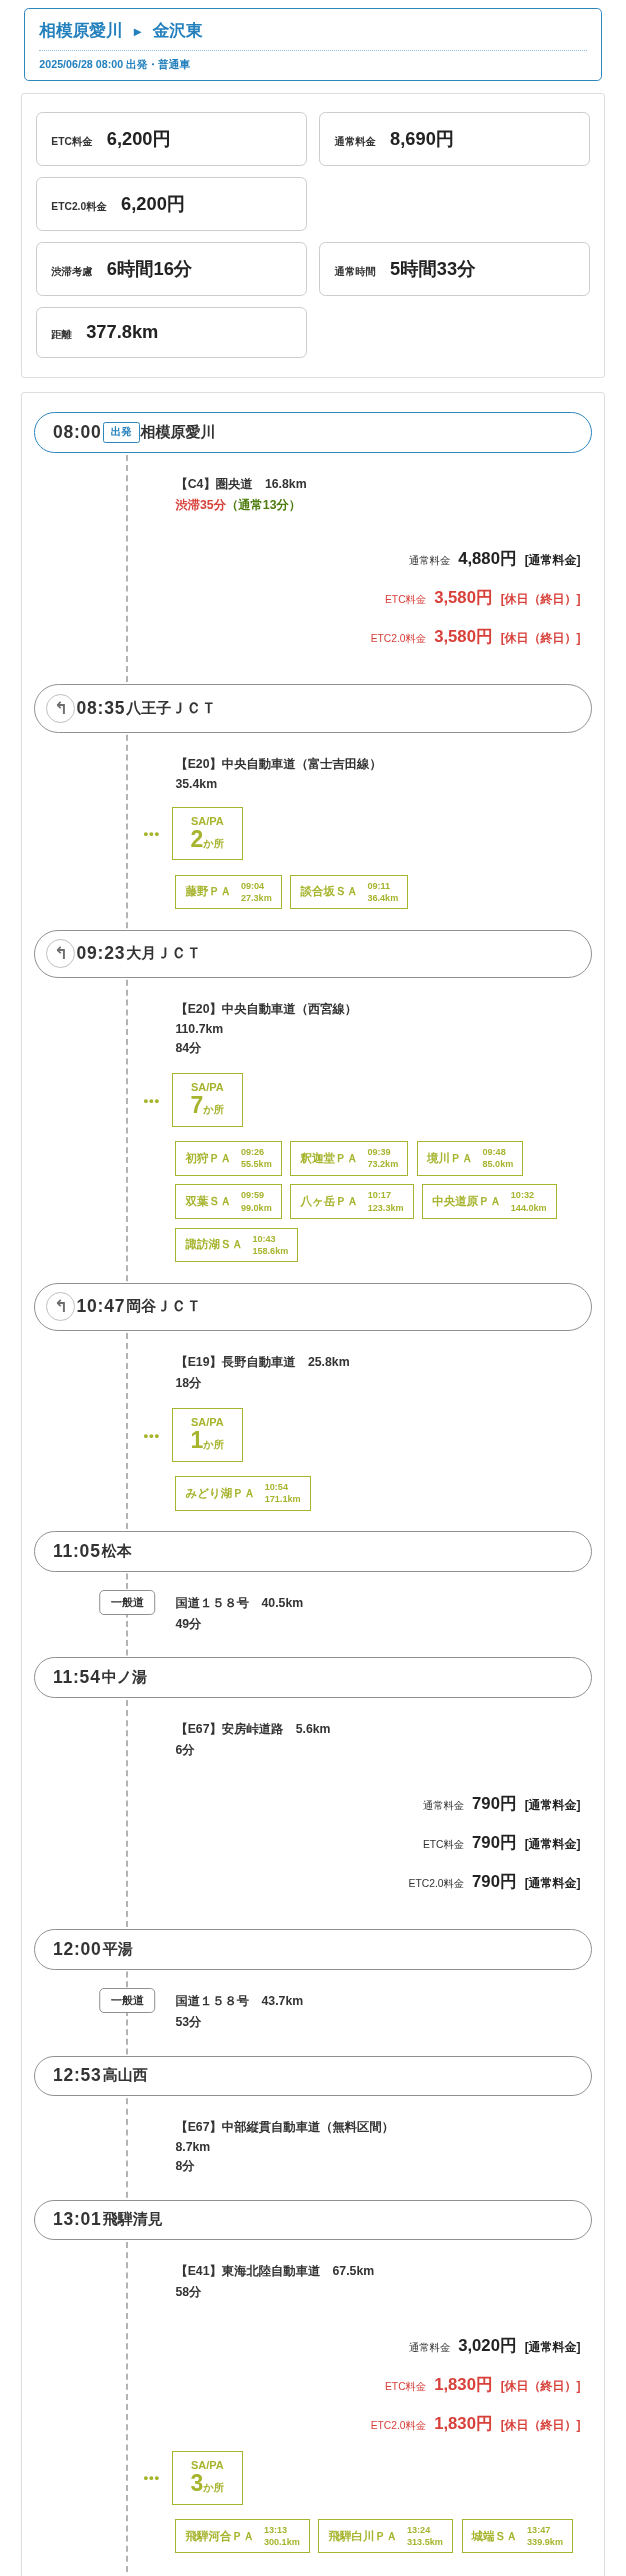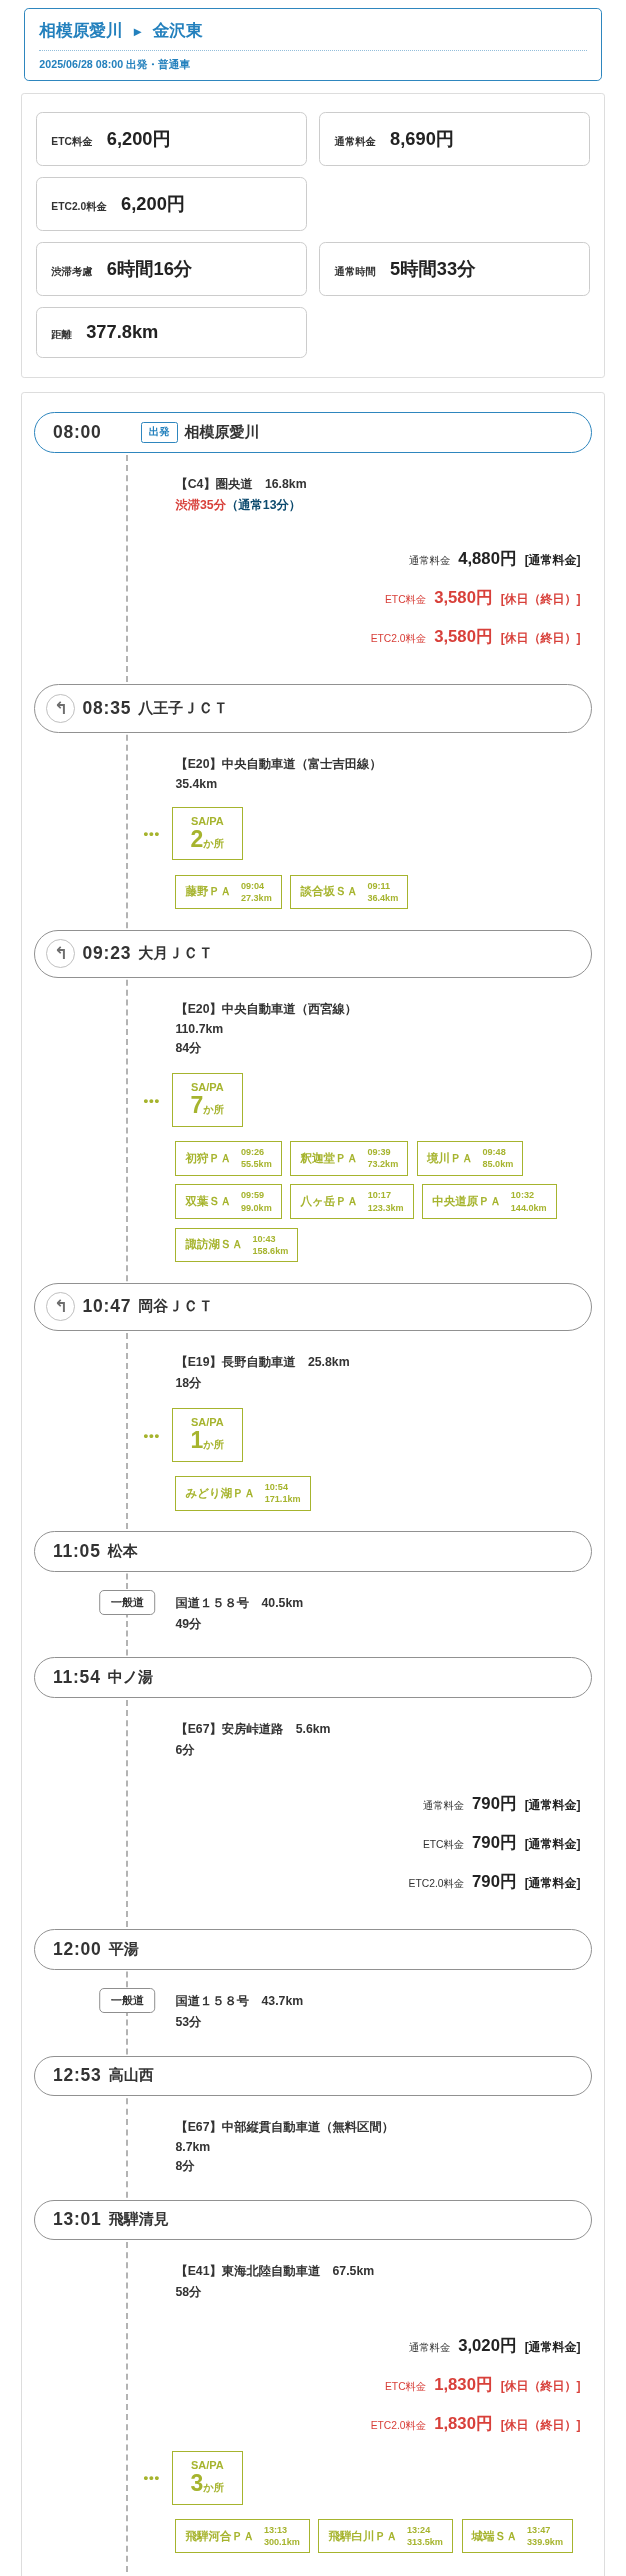--- a/index.html
+++ b/index.html
@@ -11,35 +11,35 @@
   .header-divider{border-top:1.6px dotted #93bedb;margin:8px 0 7.2px;height:0;}
   .header-sub{color:#2380bd;font-size:10.7px;font-weight:bold;}
   
   .summary-card{margin:12.7px 20.7px 14.3px;border:0.8px solid #ddd;border-radius:3.2px;padding:17.5px 14.3px 8px;}
   .summary-row{display:flex;gap:12.7px;margin-bottom:11px;}
   .summary-box{flex:0 0 calc(50% - 6.4px);box-sizing:border-box;border:0.8px solid #ccc;border-radius:6.4px;padding:13.5px 14.3px;display:flex;align-items:baseline;gap:14.3px;background:#fff;}
   .summary-label{font-size:10.3px;font-weight:bold;color:#333;white-space:nowrap;}
   .summary-value{font-size:18.3px;font-weight:bold;color:#222;}
   
   .route-card{margin:0 20.7px 32px;border:0.8px solid #ddd;border-radius:3.2px;padding:19px 12.7px 22px;}
-  .station{border:1.6px solid #919191;border-radius:27px;padding:8.7px 17.5px;display:flex;align-items:center;gap:7px;background:#fff;position:relative;z-index:2;}
+  .station{border:1.6px solid #919191;border-radius:27px;padding:8.7px 17.5px;display:flex;align-items:center;gap:1px;background:#fff;position:relative;z-index:2;}
   .station.departure{border-color:#2e86be;}
   .station-icon{width:27px;height:27px;border:1.6px solid #c0c0c0;border-radius:50%;display:flex;align-items:center;justify-content:center;color:#6e6e6e;font-size:16.7px;font-weight:bold;flex:0 0 auto;margin-left:-6.4px;background:#fff;}
   .station-time{font-size:17.5px;font-weight:bold;color:#333;letter-spacing:0.8px;white-space:nowrap;}
   .station-badge{border:1.6px solid;font-size:10.3px;font-weight:bold;padding:2.4px 7.2px;border-radius:2.4px;white-space:nowrap;}
-  .badge-blue{color:#2380bd;border-color:#2e86be;margin-left:32px;}
+  .badge-blue{color:#2380bd;border-color:#2e86be;}
   .station-name{font-size:15px;font-weight:bold;color:#333;}
   
   .segment{position:relative;padding:19px 0 20.7px 141px;}
   .seg-dash{position:absolute;left:92px;top:-8px;bottom:-8px;width:0;border-left:2.4px dashed #b3b3b3;z-index:1;}
   .roadtype-badge{position:absolute;left:93px;top:18px;transform:translateX(-50%);background:#fff;border:1.6px solid #8f8f8f;border-radius:4.8px;padding:4px 10.3px;font-size:11px;font-weight:bold;color:#333;z-index:2;white-space:nowrap;}
   .road-line{font-size:12.3px;font-weight:bold;color:#333;margin:4px 0;}
   .congestion-line{margin:4px 0;font-size:12.3px;font-weight:bold;}
   .congestion-delay{color:#d8403a;}
-  .congestion-normal{color:#0c4a6e;text-align:center;}
+  .congestion-normal{color:#4d7c0f;text-align:center;}
   .fees{margin:33px 11px 3.2px 0;}
   .fee-row{margin:16px 0;display:flex;justify-content:flex-end;align-items:baseline;gap:8px;}
   .fee-label{font-size:10.3px;color:#333;}
   .fee-value{font-size:16.7px;font-weight:bold;color:#222;}
   .fee-note{font-size:12px;font-weight:bold;color:#222;}
   .fee-row.red .fee-label,.fee-row.red .fee-value,.fee-row.red .fee-note{color:#d8403a;}
   
   .sapa{margin-top:16px;}
   .sapa-head{display:flex;align-items:center;gap:12px;margin-left:-32px;}
   .sapa-dots{color:#a6b42e;font-size:13.5px;font-weight:bold;letter-spacing:0.8px;}

